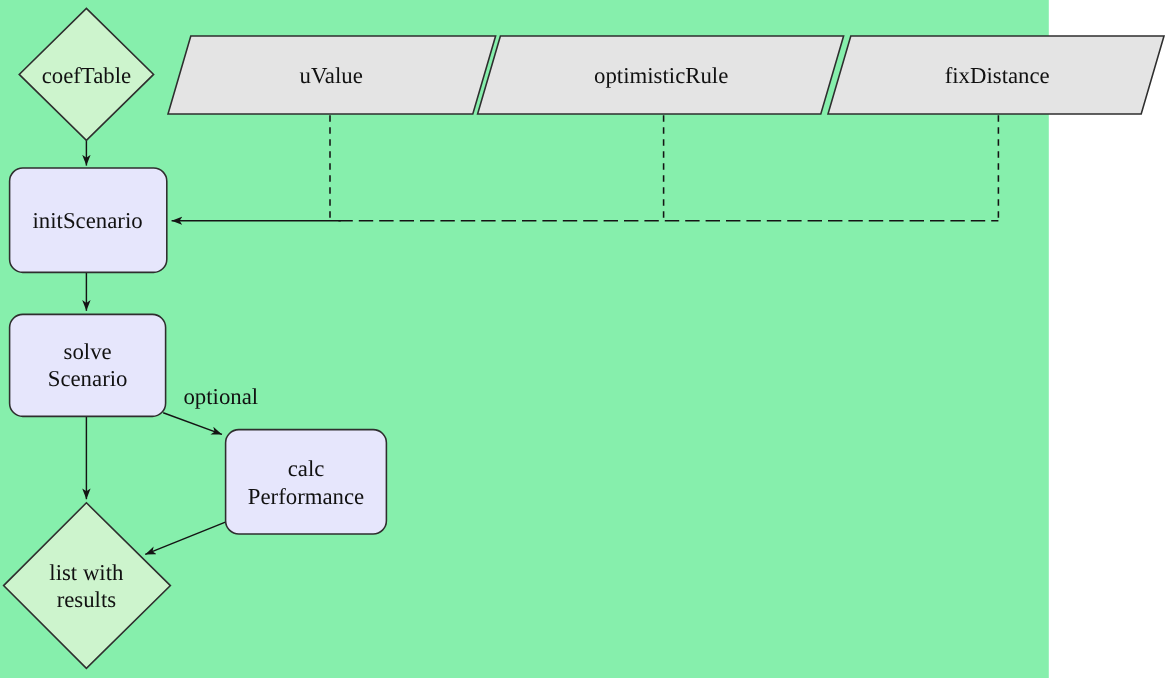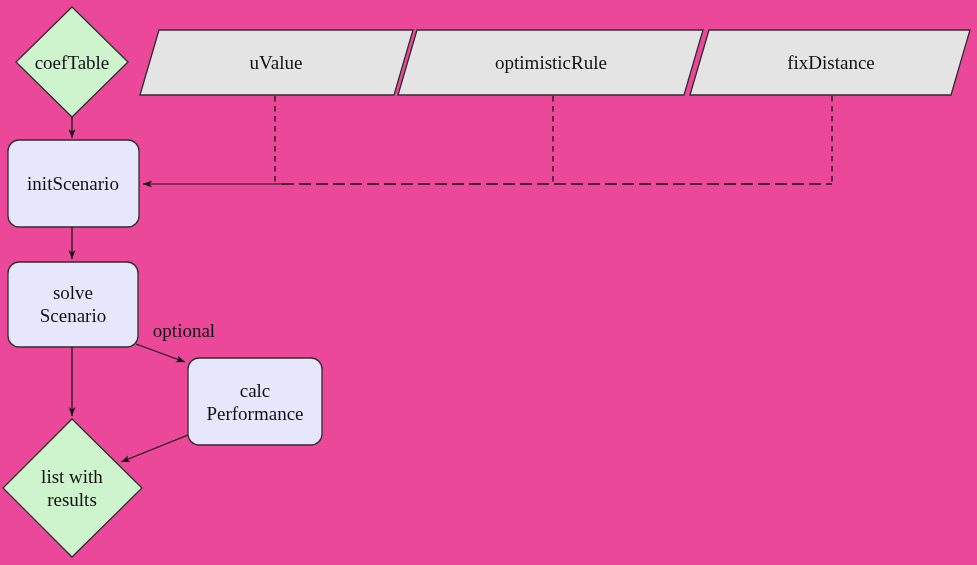--- a/index.html
+++ b/index.html
@@ -2,23 +2,23 @@
 <html><head>
 <meta charset="utf-8">
 <style>
   html, body {
     margin: 0;
     padding: 0;
     background: #ffffff;
   }
   .canvas {
     position: relative;
-    width: 977px;
+    width: 874px;
     height: 565px;
-    background: #ec4899;
+    background: #86efac;
     font-family: "Liberation Serif", "DejaVu Serif", serif;
   }
   svg { display: block; }
   .node-shape {
     stroke: #2e2e2e;
     stroke-width: 1.3;
   }
   .edge {
     stroke: #141414;
     stroke-width: 1.2;

